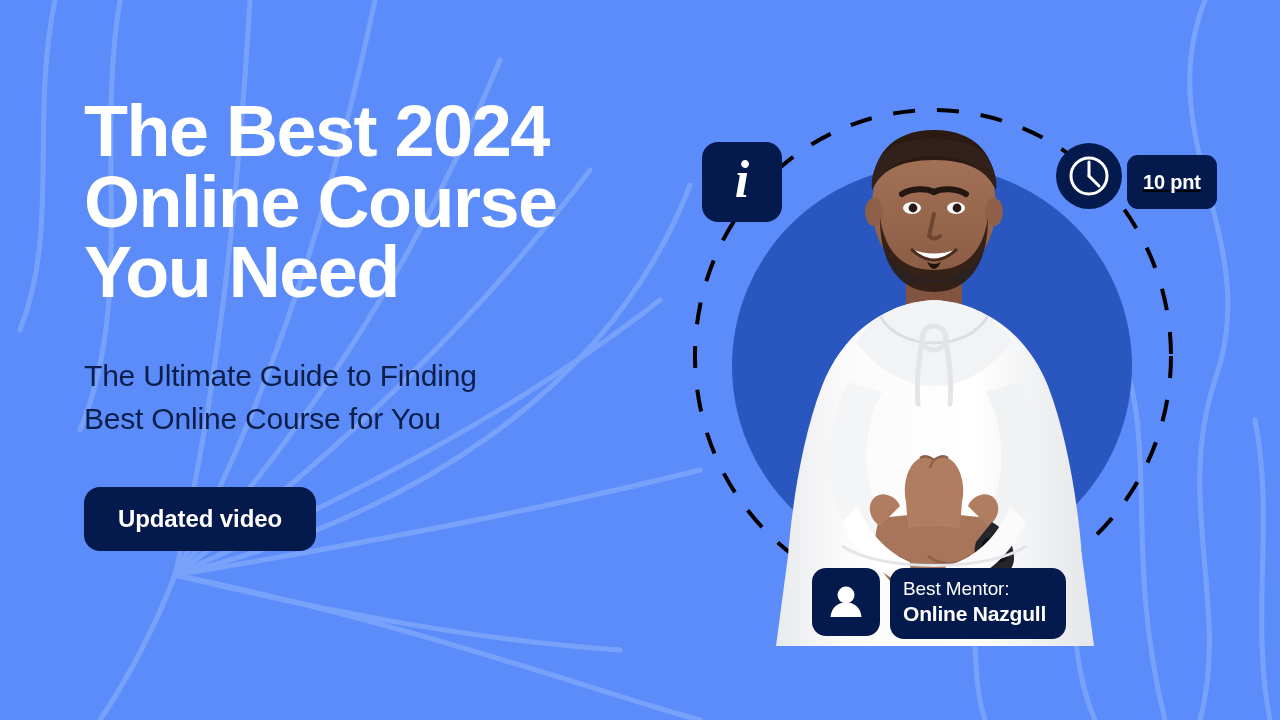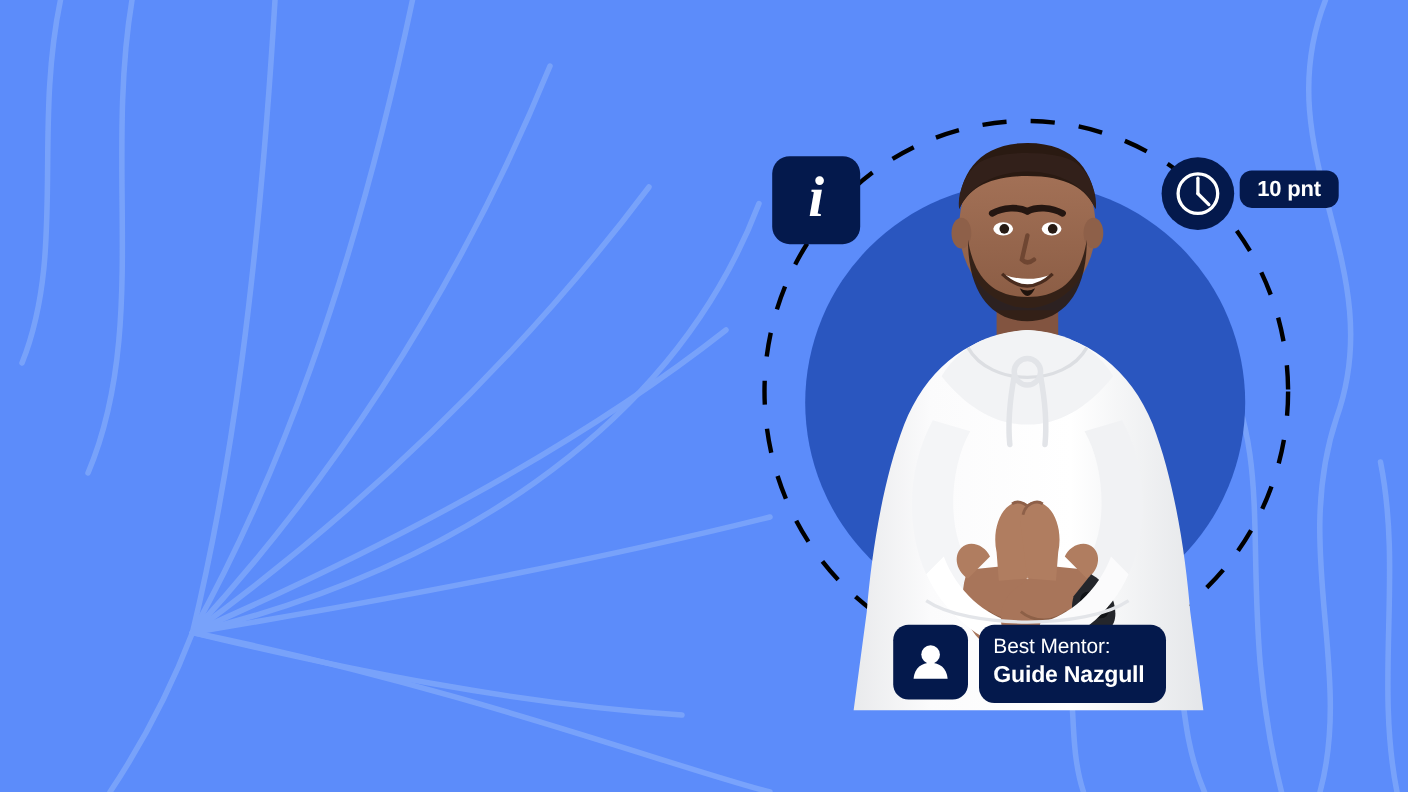--- a/index.html
+++ b/index.html
@@ -142,27 +142,28 @@
     top: 143px;
     width: 66px;
     height: 66px;
     border-radius: 50%;
   }
 
   .badge-pnt {
     position: absolute;
     left: 1127px;
     top: 155px;
-    height: 34px;
+    height: 54px;
     background: #04194c;
     border-radius: 11px;
     display: flex;
     align-items: center;
     padding: 4px 16px;
     z-index: 9;
+    text-decoration: underline;
   }
   .badge-pnt .txt {
     color: #ffffff;
     font-size: 20px;
     font-weight: 700;
     letter-spacing: -0.2px;
   }
 
   .badge-avatar {
     left: 812px;
@@ -222,20 +223,28 @@
       <path d="M1110 330 C 1165 430 1120 540 1165 720"></path>
       <path d="M1020 470 C 1090 560 1060 640 1095 720"></path>
       <path d="M940 520 C 990 590 965 660 985 720"></path>
       <path d="M1255 420 C 1275 520 1250 620 1270 720"></path>
 
       <path d="M55 0 C 30 120 60 230 20 330"></path>
       <path d="M120 0 C 95 150 135 300 80 430"></path>
     </g>
   </svg>
 
+  <div class="content-left">
+    <h1 class="headline">The Best 2024
+Online Course
+You Need</h1>
+    <p class="subhead">The Ultimate Guide to Finding
+Best Online Course for You</p>
+    <button class="cta-pill">Updated video</button>
+  </div>
 
   <div class="hero-stage">
 
     <div class="hero-disc"></div>
 
     <svg class="hero-dashes" viewBox="0 0 490 500" aria-hidden="true">
       <ellipse cx="245" cy="250" rx="238" ry="246" fill="none" stroke="#000000" stroke-width="4" stroke-dasharray="22 22" stroke-linecap="butt"></ellipse>
     </svg>
 
     <svg class="person" viewBox="0 0 420 560" aria-hidden="true">
@@ -377,16 +386,16 @@
 
   <div class="badge-sq badge-avatar">
     <svg width="40" height="40" viewBox="0 0 40 40" aria-hidden="true">
       <circle cx="20" cy="13" r="8.5" fill="#ffffff"></circle>
       <path d="M4.5 35 C 5.5 25 12 20.5 20 20.5 C 28 20.5 34.5 25 35.5 35 Z" fill="#ffffff"></path>
     </svg>
   </div>
 
   <div class="badge-mentor">
     <span class="m-role">Best Mentor:</span>
-    <span class="m-name">Guide Nazgull</span>
+    <span class="m-name">Online Nazgull</span>
   </div>
 
 </div>
 
 </body></html>

